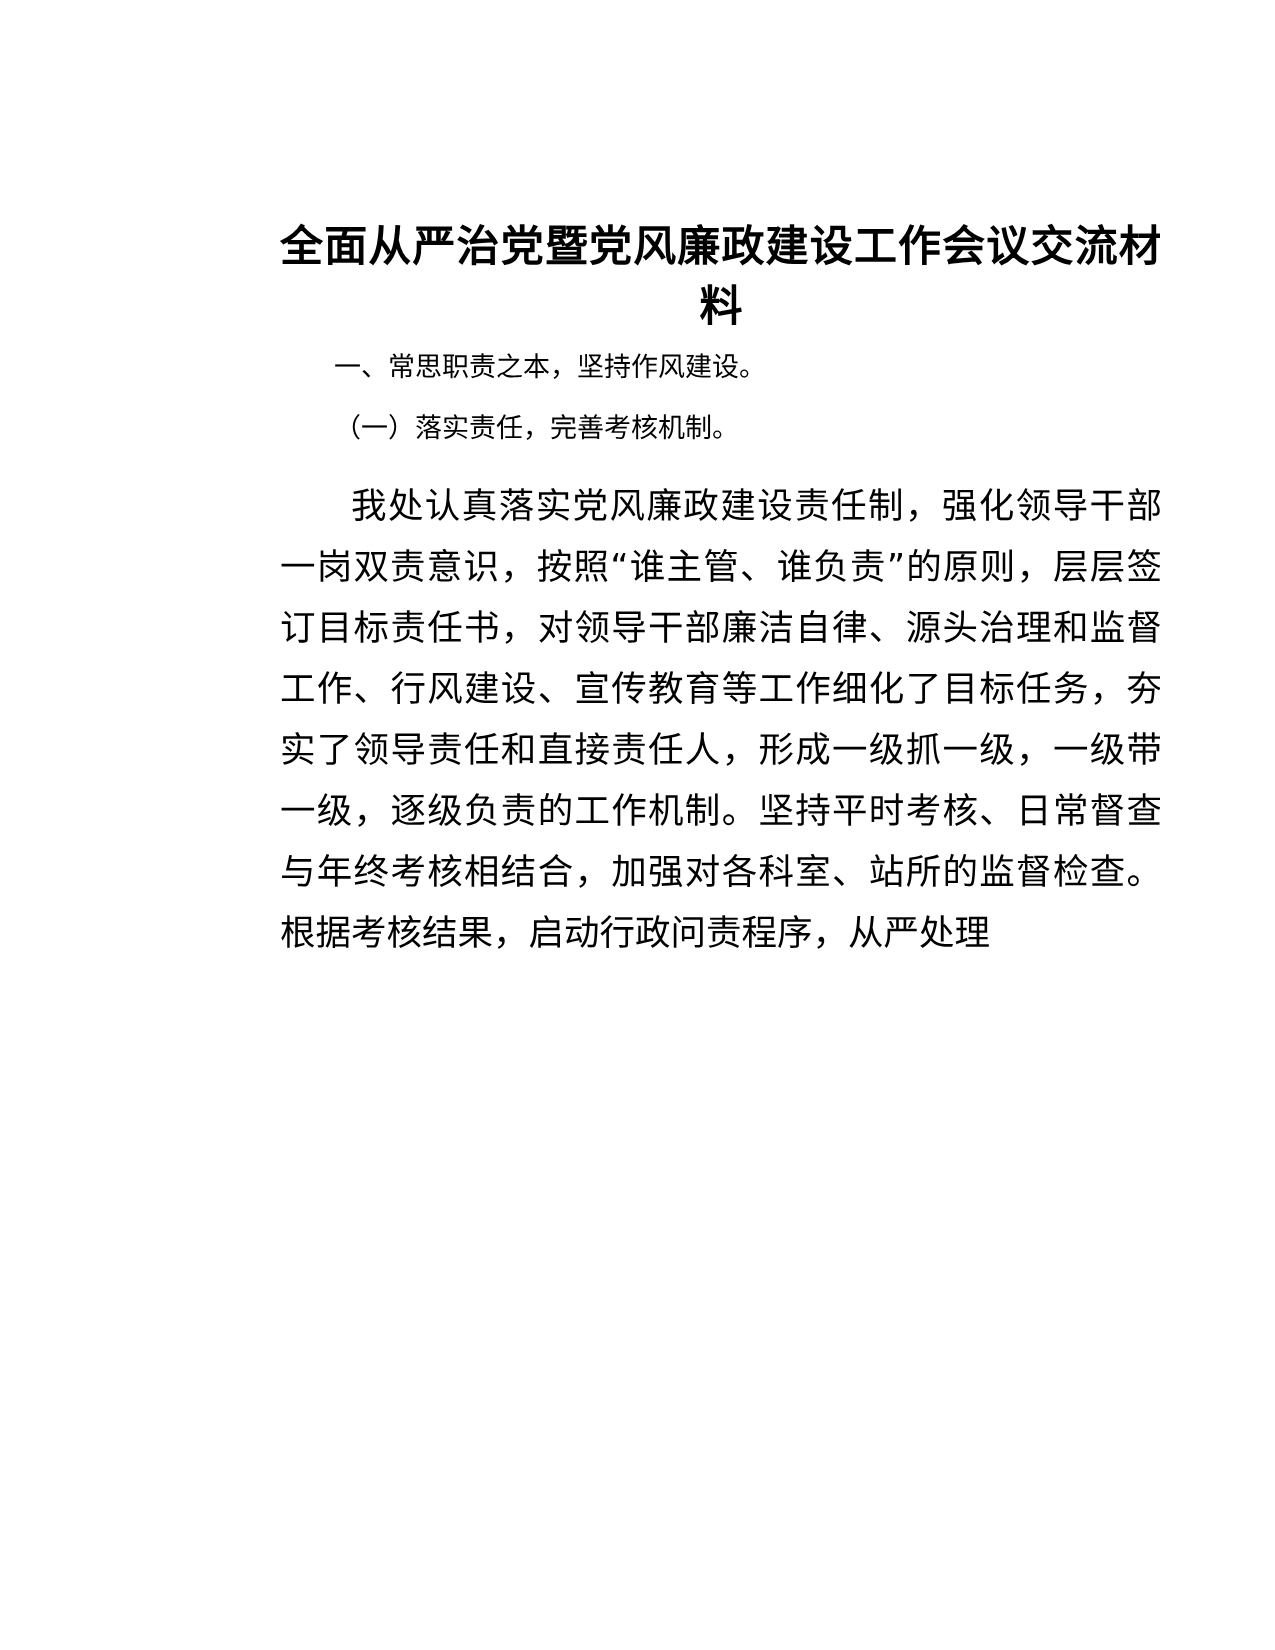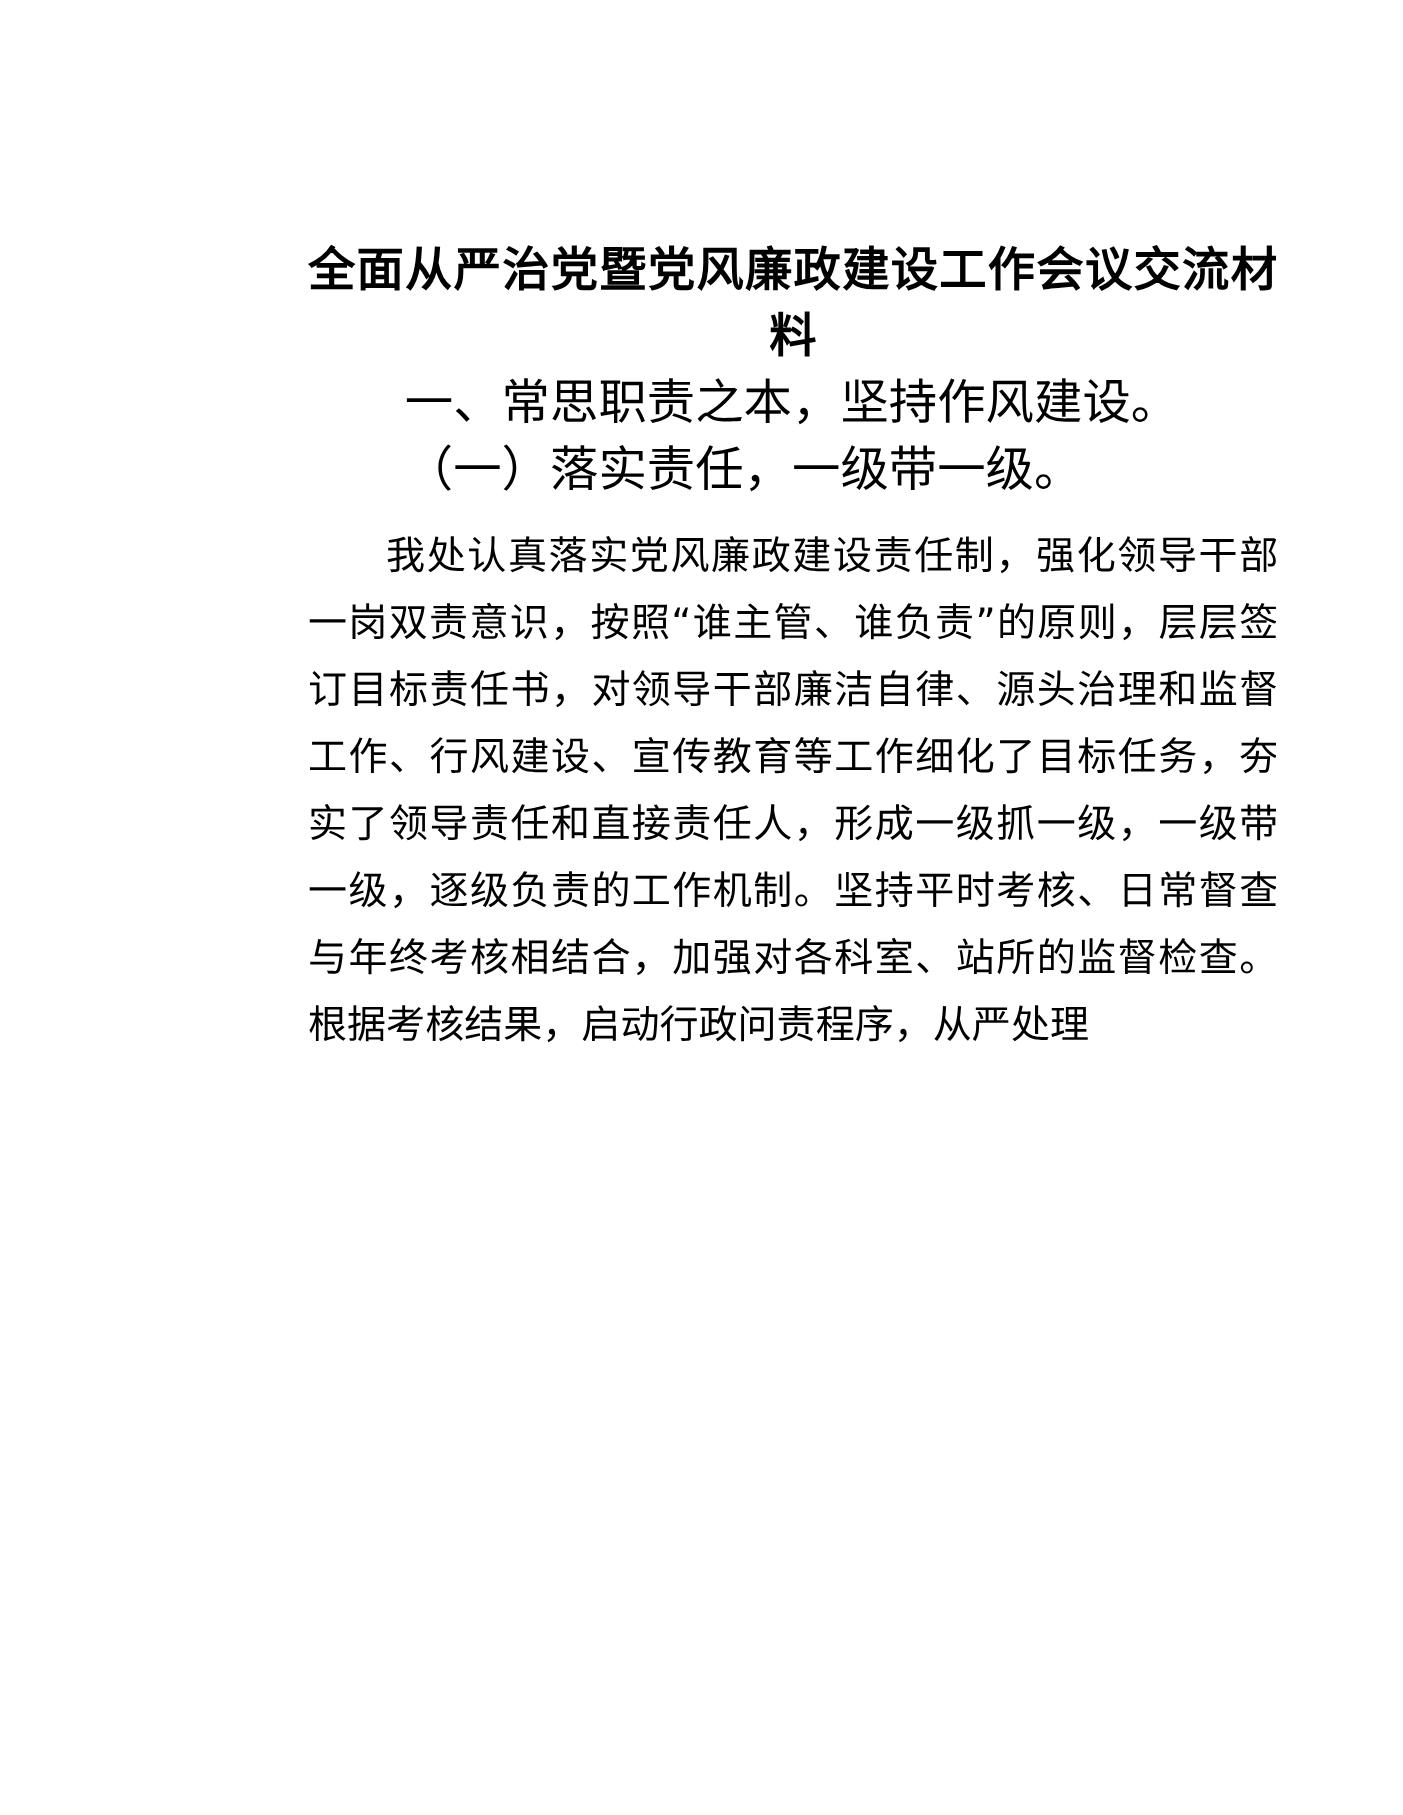--- a/index.html
+++ b/index.html
@@ -56,37 +56,37 @@
     margin-top: 34px;
   }
 
   .para-gap {
     margin-top: 17px;
   }
 
   .heading-para {
     font-family: "DejaVu Sans", "Liberation Sans", sans-serif;
     font-weight: normal;
-    font-size: 44px;
+    font-size: 27px;
     line-height: 61px;
     color: #000000;
     margin: 0;
     text-indent: 2em;
     white-space: nowrap;
   }
 </style>
 </head>
 <body>
 
 <div class="page">
   <div class="content">
 
     <h1 class="doc-title">全面从严治党暨党风廉政建设工作会议交流材料</h1>
 
 
     <p class="heading-para para-gap">一、常思职责之本，坚持作风建设。</p>
 
-    <p class="heading-para para-gap">（一）落实责任，一级带一级。</p>
+    <p class="heading-para para-gap">（一）落实责任，完善考核机制。</p>
 
     <p class="body-para para-gap">我处认真落实党风廉政建设责任制，强化领导干部一岗双责意识，按照“谁主管、谁负责”的原则，层层签订目标责任书，对领导干部廉洁自律、源头治理和监督工作、行风建设、宣传教育等工作细化了目标任务，夯实了领导责任和直接责任人，形成一级抓一级，一级带一级，逐级负责的工作机制。坚持平时考核、日常督查与年终考核相结合，加强对各科室、站所的监督检查。根据考核结果，启动行政问责程序，从严处理</p>
 
   </div>
 </div>
 
 </body></html>

